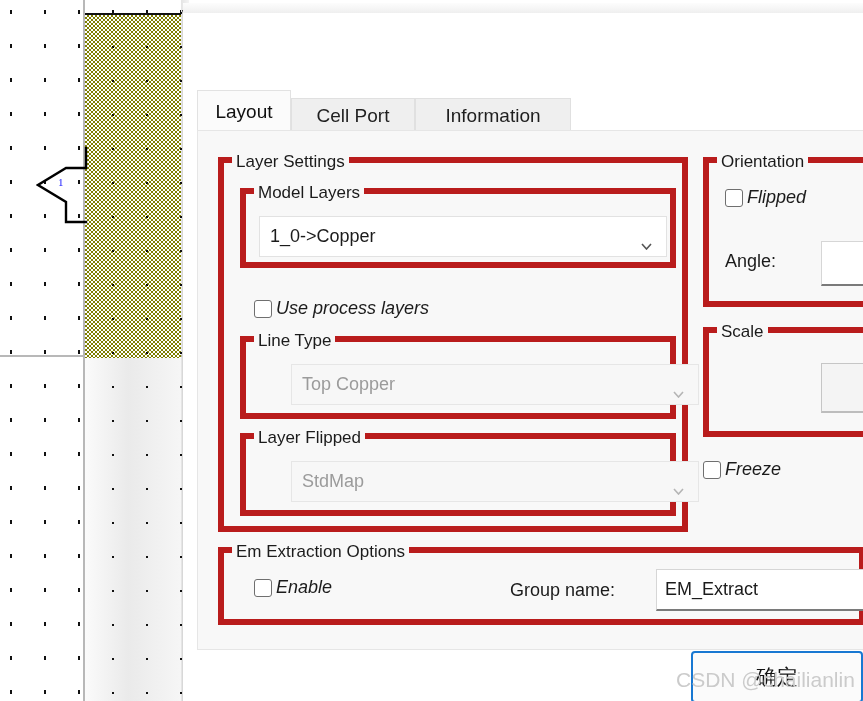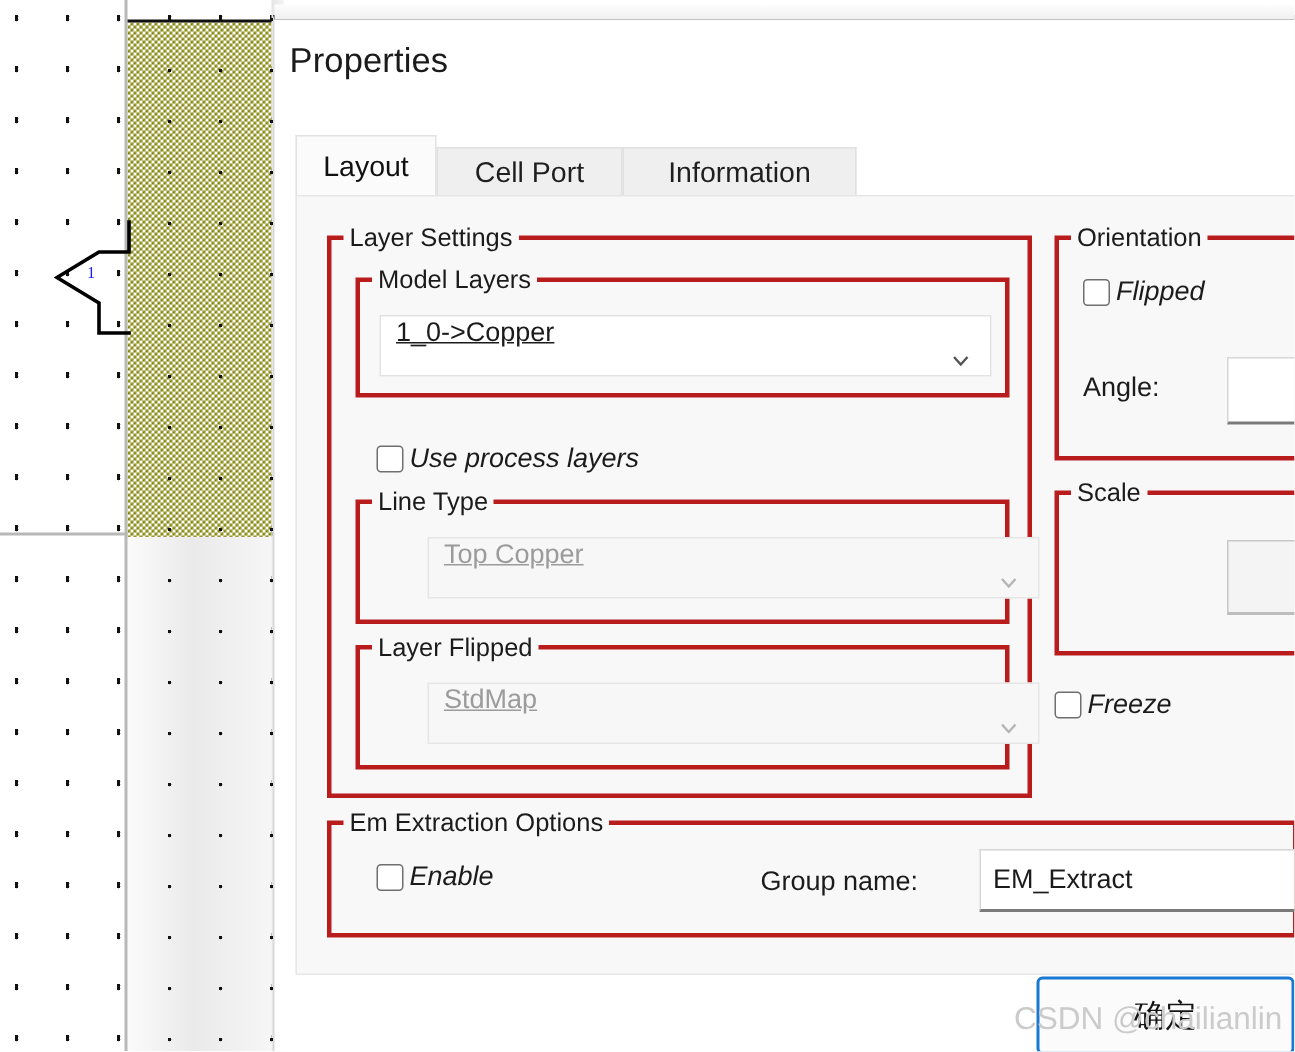--- a/index.html
+++ b/index.html
@@ -148,46 +148,45 @@
     left: 14px; top: 117px;
     width: 667px; height: 520px;
     background: #f8f8f8;
     border: 1px solid #e6e6e6;
     box-sizing: border-box;
   }
 
   
   .gbox {
     position: absolute;
-    border: 3px solid #b91c1c;
+    border: 6px solid #b91c1c;
     box-sizing: border-box;
     background: transparent;
   }
   .gbox > .glegend {
     position: absolute;
     top: -11px; left: 8px;
     background: #f8f8f8;
     padding: 0 4px;
     font-size: 17px;
     color: #1b1b1b;
     white-space: nowrap;
   }
 
   
   .combo {
     position: absolute;
     box-sizing: border-box;
     background: #ffffff;
     border: 1px solid #e2e2e2;
     display: flex;
-    align-items: flex-start;
+    align-items: center;
     padding-left: 10px;
     font-size: 18px;
     color: #1b1b1b;
-    text-decoration: underline;
   }
   .combo.disabled {
     background: #f7f7f7;
     border: 1px solid #e6e6e6;
     color: #9b9b9b;
     margin-left: 32px;
   }
   .combo .caret {
     position: absolute;
     right: 14px; top: 50%;
@@ -288,21 +287,20 @@
         <path d="M50 2 L50 22 L30 22 L2 39 L30 56 L30 76 L50 76" fill="none" stroke="#000000" stroke-width="2.4" stroke-linejoin="miter" stroke-linecap="square"></path>
       </svg>
     </div>
     <div class="port-label">1</div>
   </div>
 
   <div id="dialog">
 
     <div class="titlebar-strip"></div>
 
-    <div class="dlg-title">Properties</div>
 
     <div class="tabstrip">
       <div class="tab active" style="left:0px;width:94px;">Layout</div>
       <div class="tab" style="left:94px;width:124px;">Cell Port</div>
       <div class="tab" style="left:218px;width:156px;">Information</div>
     </div>
 
     <div class="tabpanel">
 
       <div class="gbox" style="left:20px; top:26px; width:470px; height:375px;">

